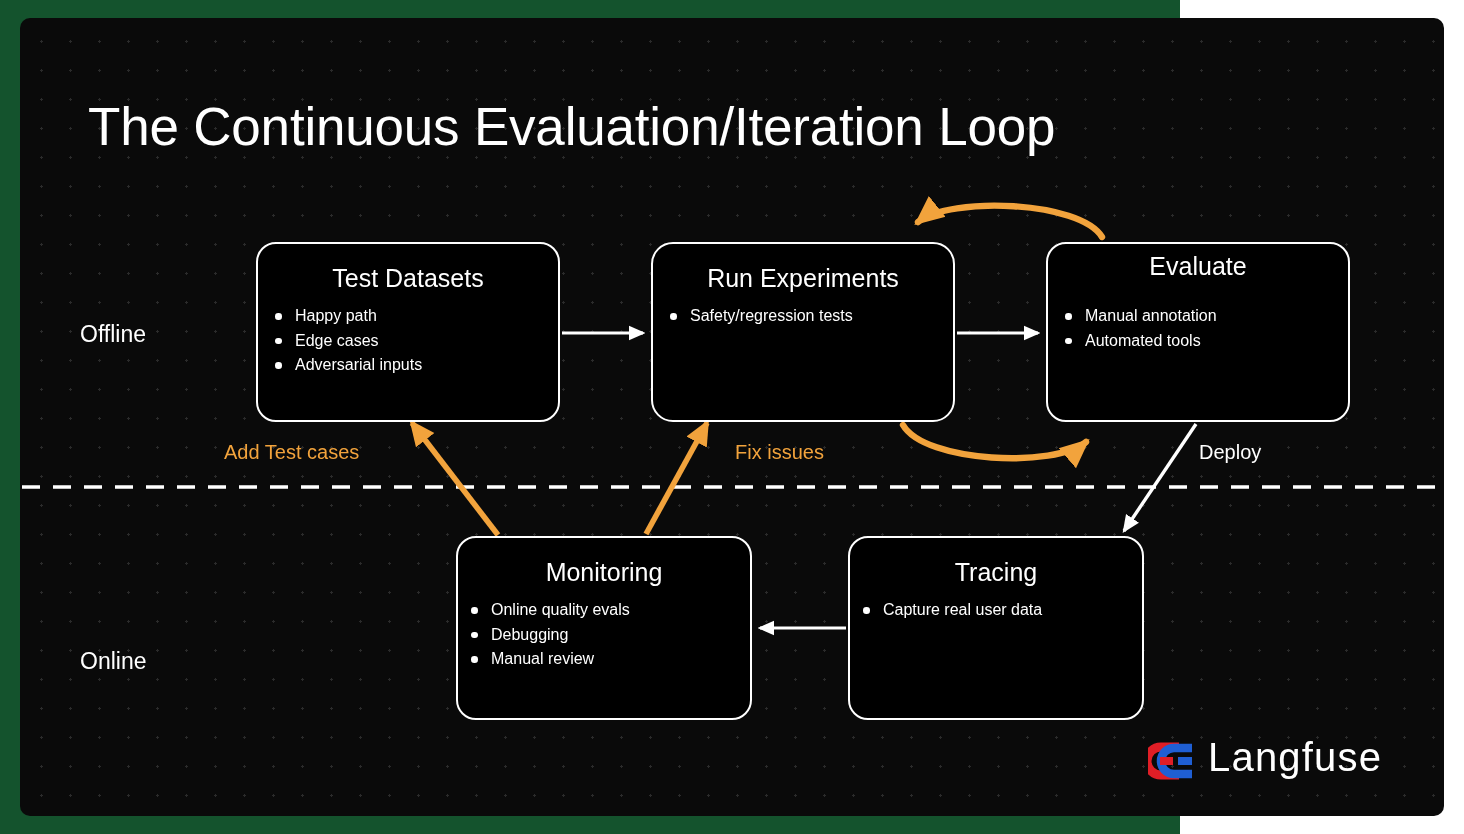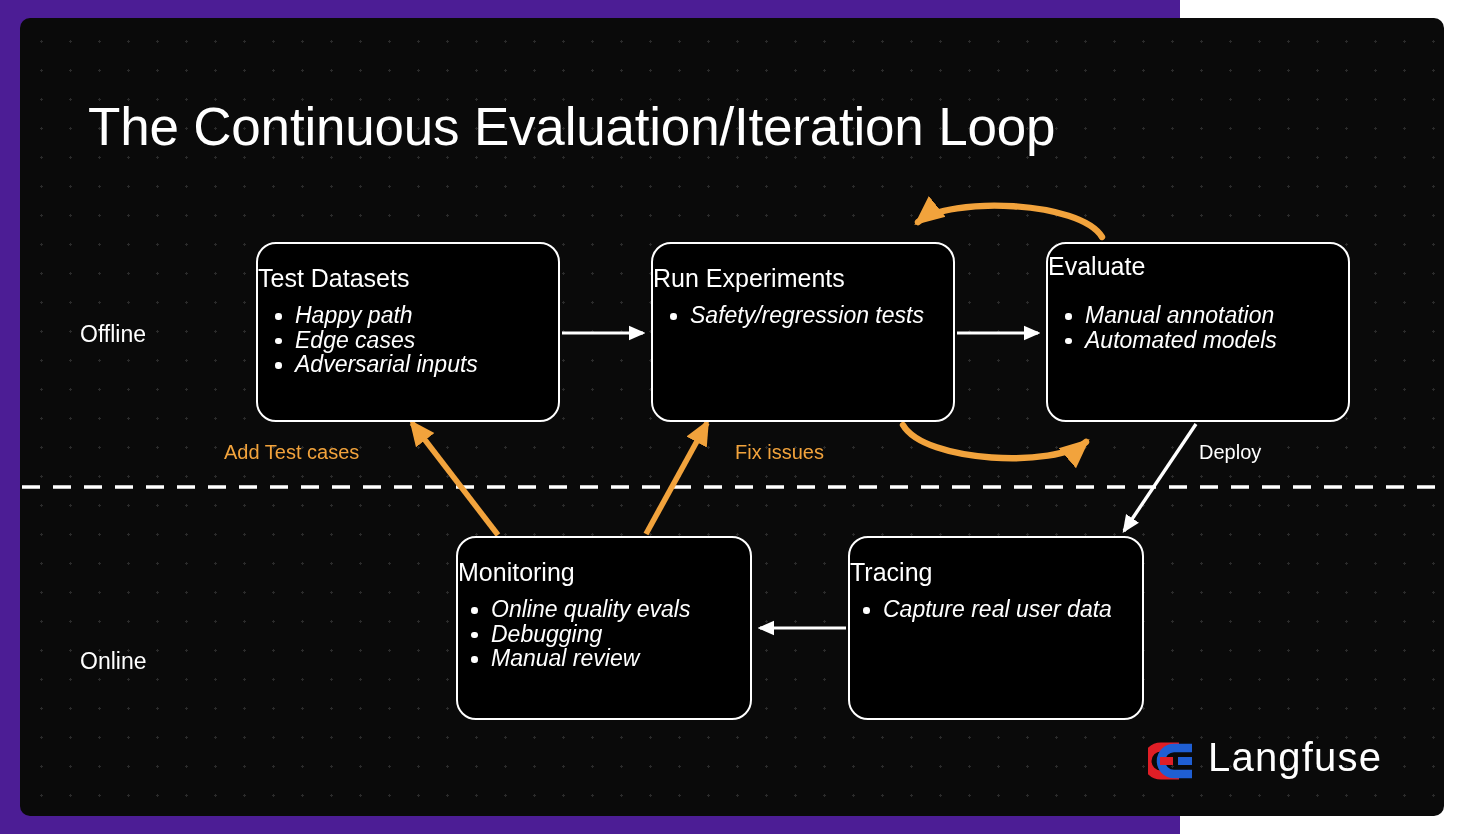--- a/index.html
+++ b/index.html
@@ -8,21 +8,21 @@
     background: #ffffff;
     width: 1464px;
     height: 834px;
     overflow: hidden;
     font-family: "Liberation Sans", sans-serif;
   }
   #stage {
     position: relative;
     width: 1180px;
     height: 834px;
-    background: #4c1d95;
+    background: #14532d;
   }
   #canvas {
     position: absolute;
     left: 20px;
     top: 18px;
     width: 1424px;
     height: 798px;
     background-color: #0a0a0a;
     background-image: radial-gradient(#2b2b2b 1.1px, transparent 1.2px);
     background-size: 29px 29px;
@@ -59,57 +59,56 @@
   .node {
     position: absolute;
     border: 2.6px solid #ffffff;
     border-radius: 20px;
     background: #000000;
     box-sizing: border-box;
   }
   .node-title {
     position: absolute;
     left: 0; right: 0;
-    text-align: left;
+    text-align: center;
     font-size: 25px;
     color: #ffffff;
     white-space: nowrap;
   }
   .node-bullets {
     position: absolute;
     margin: 0;
     padding: 0;
     list-style: none;
   }
   .node-bullets li {
     position: relative;
     padding-left: 25px;
-    font-size: 23px;
+    font-size: 16px;
     line-height: 23.5px;
     color: #ffffff;
     margin-bottom: 1px;
-    font-style: italic;
   }
   .node-bullets li::before {
     content: "";
     position: absolute;
     left: 5px;
     top: 9px;
     width: 6.5px;
     height: 6.5px;
     border-radius: 50%;
     background: #ffffff;
   }
 
   
   #node-test-datasets { left: 256px; top: 242px; width: 304px; height: 180px; }
   #node-test-datasets .node-title { top: 20px; }
   #node-test-datasets .node-bullets { left: 12px; top: 60px; }
 
-  #node-run-experiments { left: 651px; top: 242px; width: 304px; height: 180px; }
+  #node-run-experiments { left: 651px; top: 242px; width: 304px; height: 180px; border-radius: 22px; }
   #node-run-experiments .node-title { top: 20px; }
   #node-run-experiments .node-bullets { left: 12px; top: 60px; }
 
   #node-evaluate { left: 1046px; top: 242px; width: 304px; height: 180px; }
   #node-evaluate .node-title { top: 8px; }
   #node-evaluate .node-bullets { left: 12px; top: 60px; }
 
   #node-monitoring { left: 456px; top: 536px; width: 296px; height: 184px; }
   #node-monitoring .node-title { top: 20px; }
   #node-monitoring .node-bullets { left: 8px; top: 60px; }
@@ -195,21 +194,21 @@
     <div class="node-title">Run Experiments</div>
     <ul class="node-bullets" style="width:268px;">
       <li>Safety/regression tests</li>
     </ul>
   </div>
 
   <div class="node" id="node-evaluate">
     <div class="node-title">Evaluate</div>
     <ul class="node-bullets">
       <li>Manual annotation</li>
-      <li>Automated models</li>
+      <li>Automated tools</li>
     </ul>
   </div>
 
   <div class="node" id="node-monitoring">
     <div class="node-title">Monitoring</div>
     <ul class="node-bullets">
       <li>Online quality evals</li>
       <li>Debugging</li>
       <li>Manual review</li>
     </ul>

